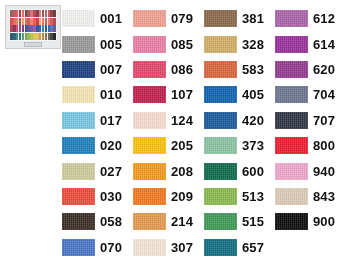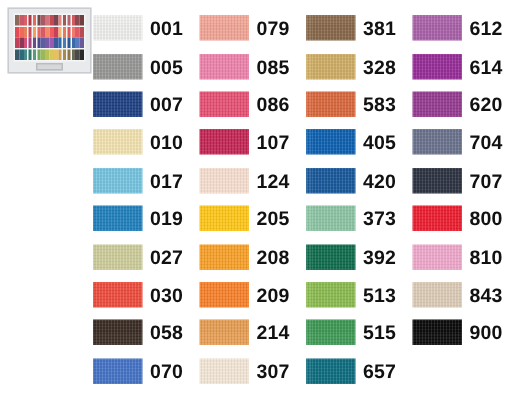--- a/index.html
+++ b/index.html
@@ -172,21 +172,21 @@
         <div class="cell">
           <div class="swatch" style="background-color: rgb(246, 230, 180);"></div>
           <div class="code">010</div>
         </div>
         <div class="cell">
           <div class="swatch" style="background-color: rgb(121, 199, 228);"></div>
           <div class="code">017</div>
         </div>
         <div class="cell">
           <div class="swatch" style="background-color: rgb(31, 128, 189);"></div>
-          <div class="code">019</div>
+          <div class="code">020</div>
         </div>
         <div class="cell">
           <div class="swatch" style="background-color: rgb(205, 205, 155);"></div>
           <div class="code">027</div>
         </div>
         <div class="cell">
           <div class="swatch" style="background-color: rgb(238, 75, 59);"></div>
           <div class="code">030</div>
         </div>
         <div class="cell">
@@ -260,21 +260,21 @@
         <div class="cell">
           <div class="swatch" style="background-color: rgb(27, 91, 158);"></div>
           <div class="code">420</div>
         </div>
         <div class="cell">
           <div class="swatch" style="background-color: rgb(140, 197, 164);"></div>
           <div class="code">373</div>
         </div>
         <div class="cell">
           <div class="swatch" style="background-color: rgb(13, 107, 76);"></div>
-          <div class="code">392</div>
+          <div class="code">600</div>
         </div>
         <div class="cell">
           <div class="swatch" style="background-color: rgb(138, 187, 78);"></div>
           <div class="code">513</div>
         </div>
         <div class="cell">
           <div class="swatch" style="background-color: rgb(63, 154, 86);"></div>
           <div class="code">515</div>
         </div>
         <div class="cell">
@@ -302,21 +302,21 @@
         <div class="cell">
           <div class="swatch" style="background-color: rgb(47, 53, 68);"></div>
           <div class="code">707</div>
         </div>
         <div class="cell">
           <div class="swatch" style="background-color: rgb(237, 28, 46);"></div>
           <div class="code">800</div>
         </div>
         <div class="cell">
           <div class="swatch" style="background-color: rgb(240, 168, 204);"></div>
-          <div class="code">810</div>
+          <div class="code">940</div>
         </div>
         <div class="cell">
           <div class="swatch" style="background-color: rgb(221, 204, 184);"></div>
           <div class="code">843</div>
         </div>
         <div class="cell">
           <div class="swatch" style="background-color: rgb(12, 12, 12);"></div>
           <div class="code">900</div>
         </div>
         <div class="cell empty">

